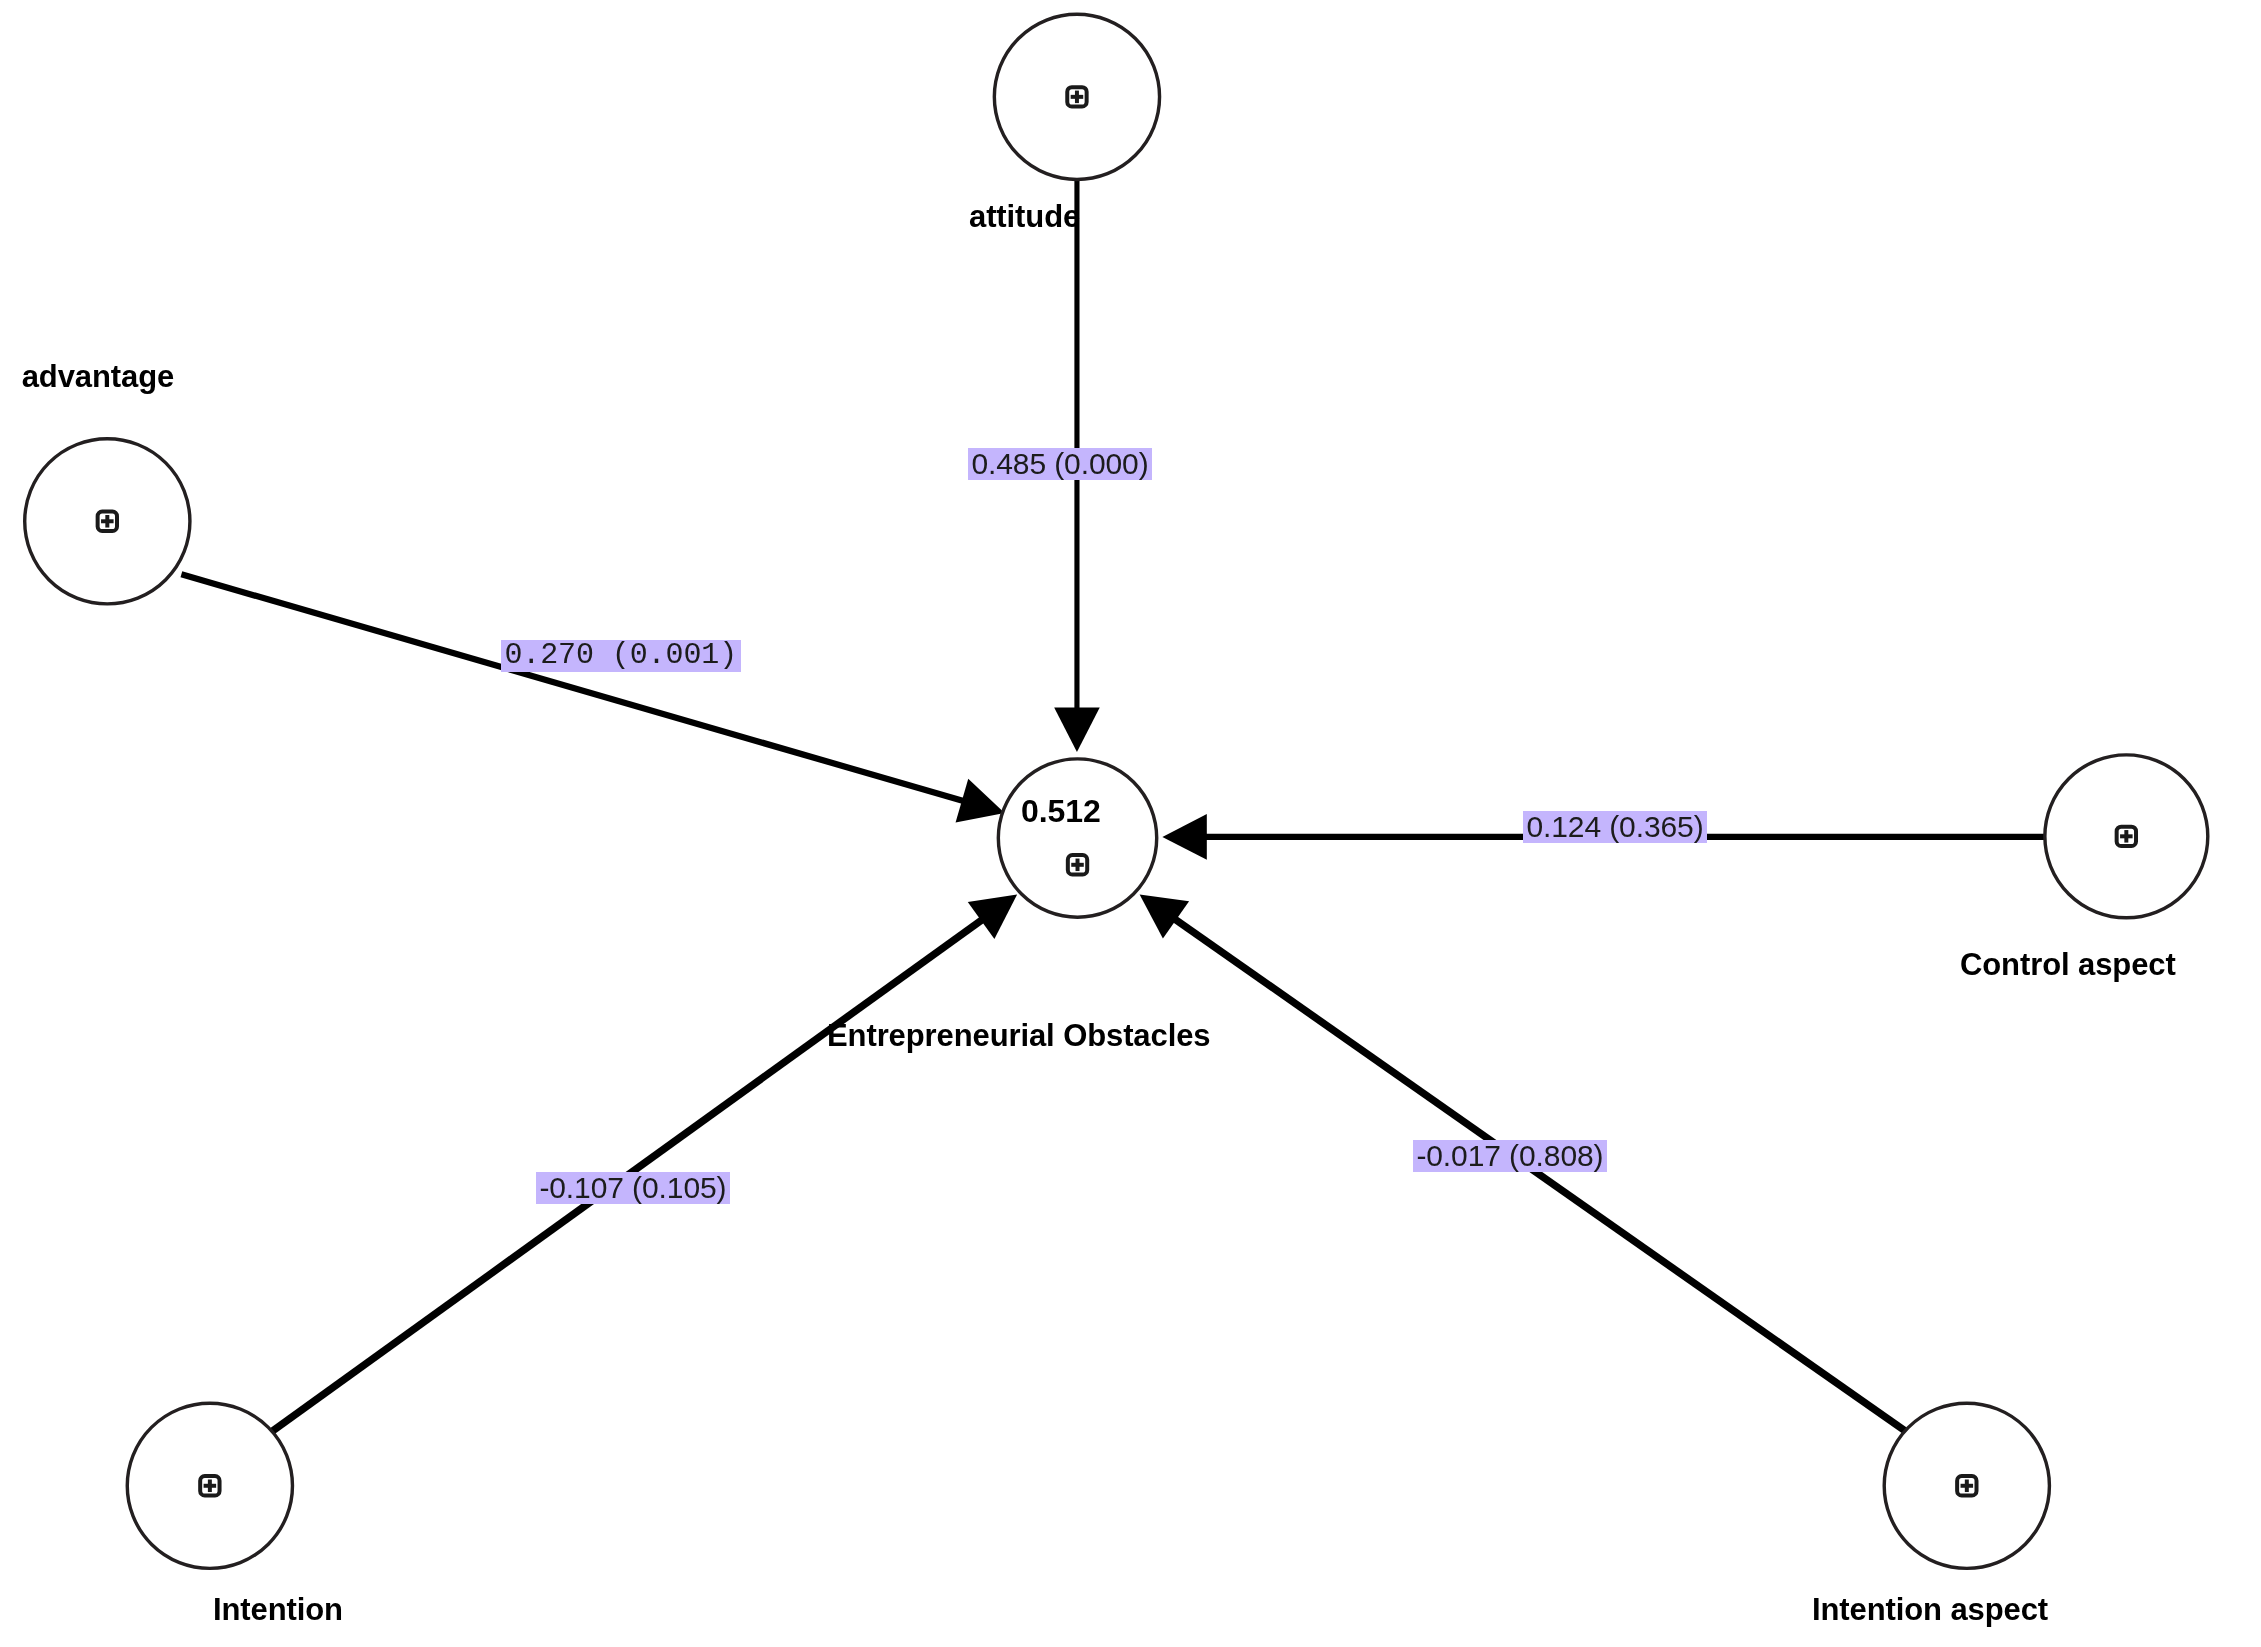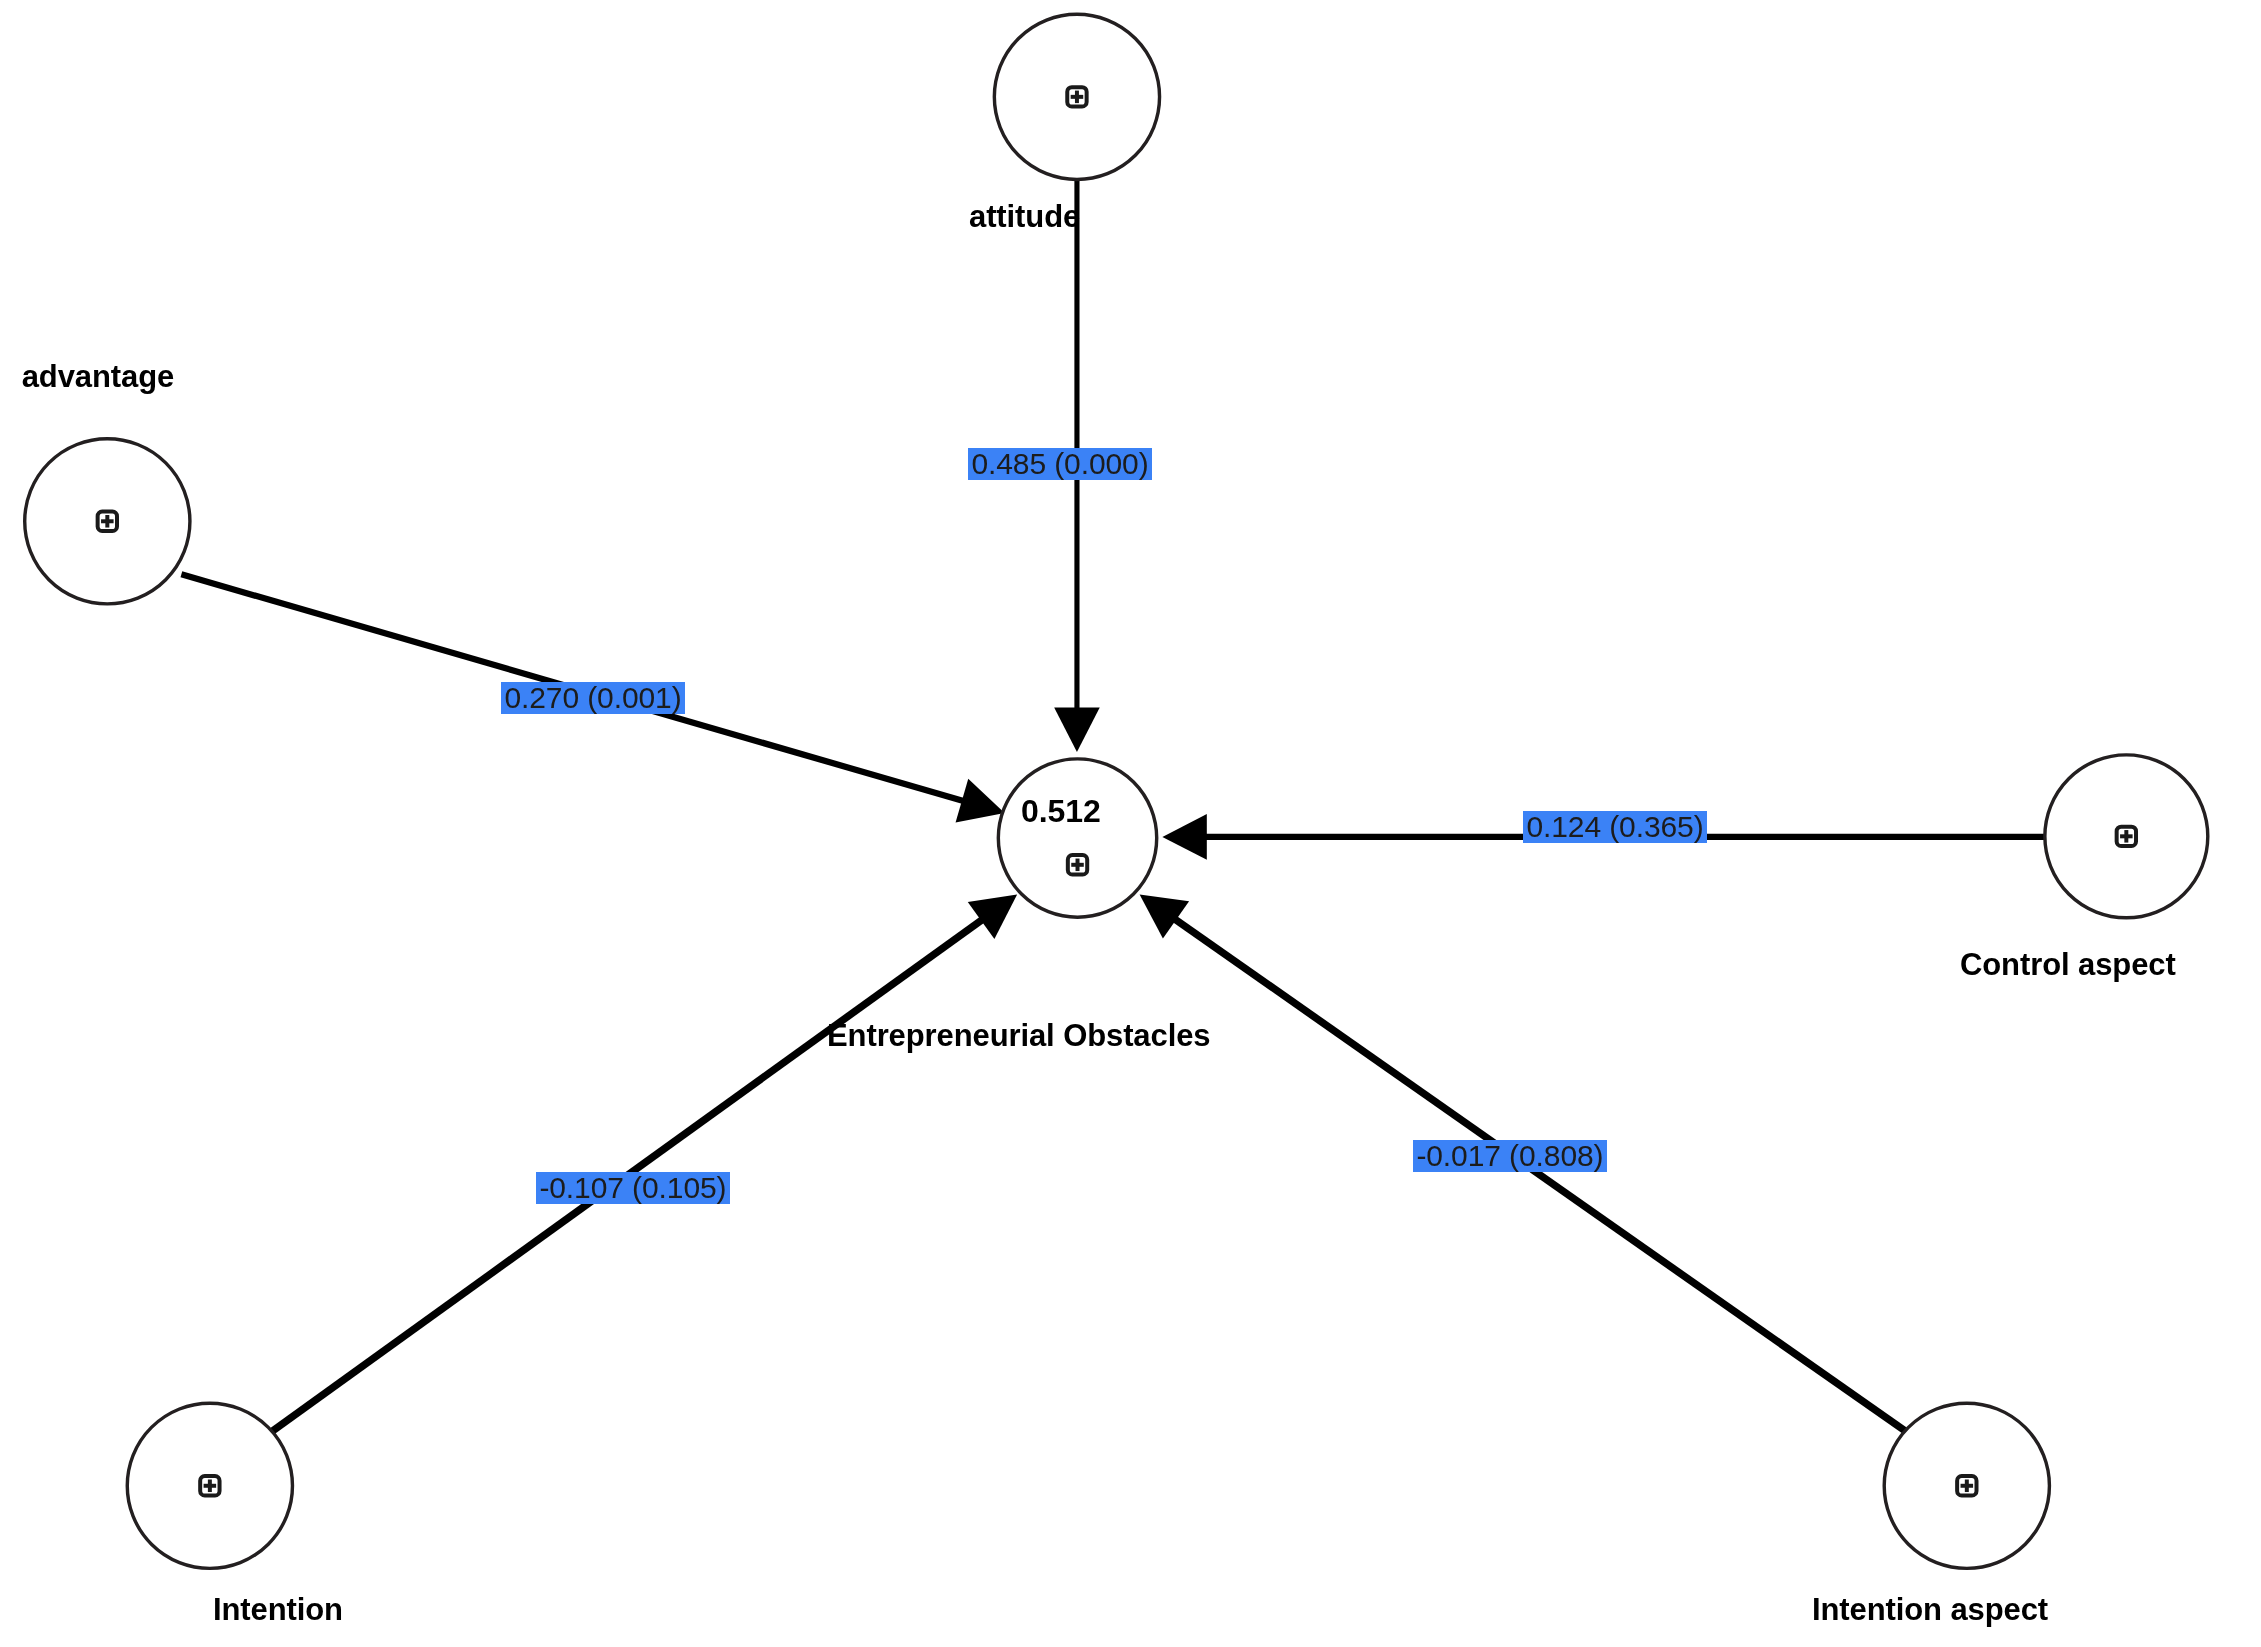--- a/index.html
+++ b/index.html
@@ -64,21 +64,21 @@
     letter-spacing: -0.1px;
   }
   .coef-label {
     position: absolute;
     font-family: "Liberation Sans", sans-serif;
     font-weight: normal;
     font-size: 30px;
     line-height: 1.05;
     color: #1c1c1c;
     white-space: nowrap;
-    background: #3b82f6;
+    background: #c4b5fd;
     padding: 0 3.4px;
     letter-spacing: -0.1px;
   }
   .r2-label {
     position: absolute;
     font-family: "Liberation Sans", sans-serif;
     font-weight: bold;
     font-size: 32px;
     line-height: 1;
     color: #000000;
@@ -169,20 +169,20 @@
 
   <div id="label-layer">
       <div class="construct-label" style="left: 969px; top: 201px;">attitude</div>
       <div class="construct-label" style="left: 21.7px; top: 361px;">advantage</div>
       <div class="r2-label" style="left: 1021px; top: 795px; width: 114px; text-align: left;">0.512</div>
       <div class="construct-label" style="left: 827px; top: 1020px;">Entrepreneurial Obstacles</div>
       <div class="construct-label" style="left: 1960px; top: 949px;">Control aspect</div>
       <div class="construct-label" style="left: 213px; top: 1594px;">Intention</div>
       <div class="construct-label" style="left: 1812px; top: 1594px;">Intention aspect</div>
       <div class="coef-label" style="left: 968px; top: 448px;">0.485 (0.000)</div>
-      <div class="coef-label" style="left: 501px; top: 682px;">0.270 (0.001)</div>
+      <div class="coef-label" style="left: 501px; top: 640px; font-family: Liberation Mono, monospace;">0.270 (0.001)</div>
       <div class="coef-label" style="left: 1523px; top: 811px;">0.124 (0.365)</div>
       <div class="coef-label" style="left: 536px; top: 1140px; margin-top: 32px;">-0.107 (0.105)</div>
       <div class="coef-label" style="left: 1413px; top: 1140px;">-0.017 (0.808)</div>
     </div>
 
 </div>
 
 
 </body></html>

